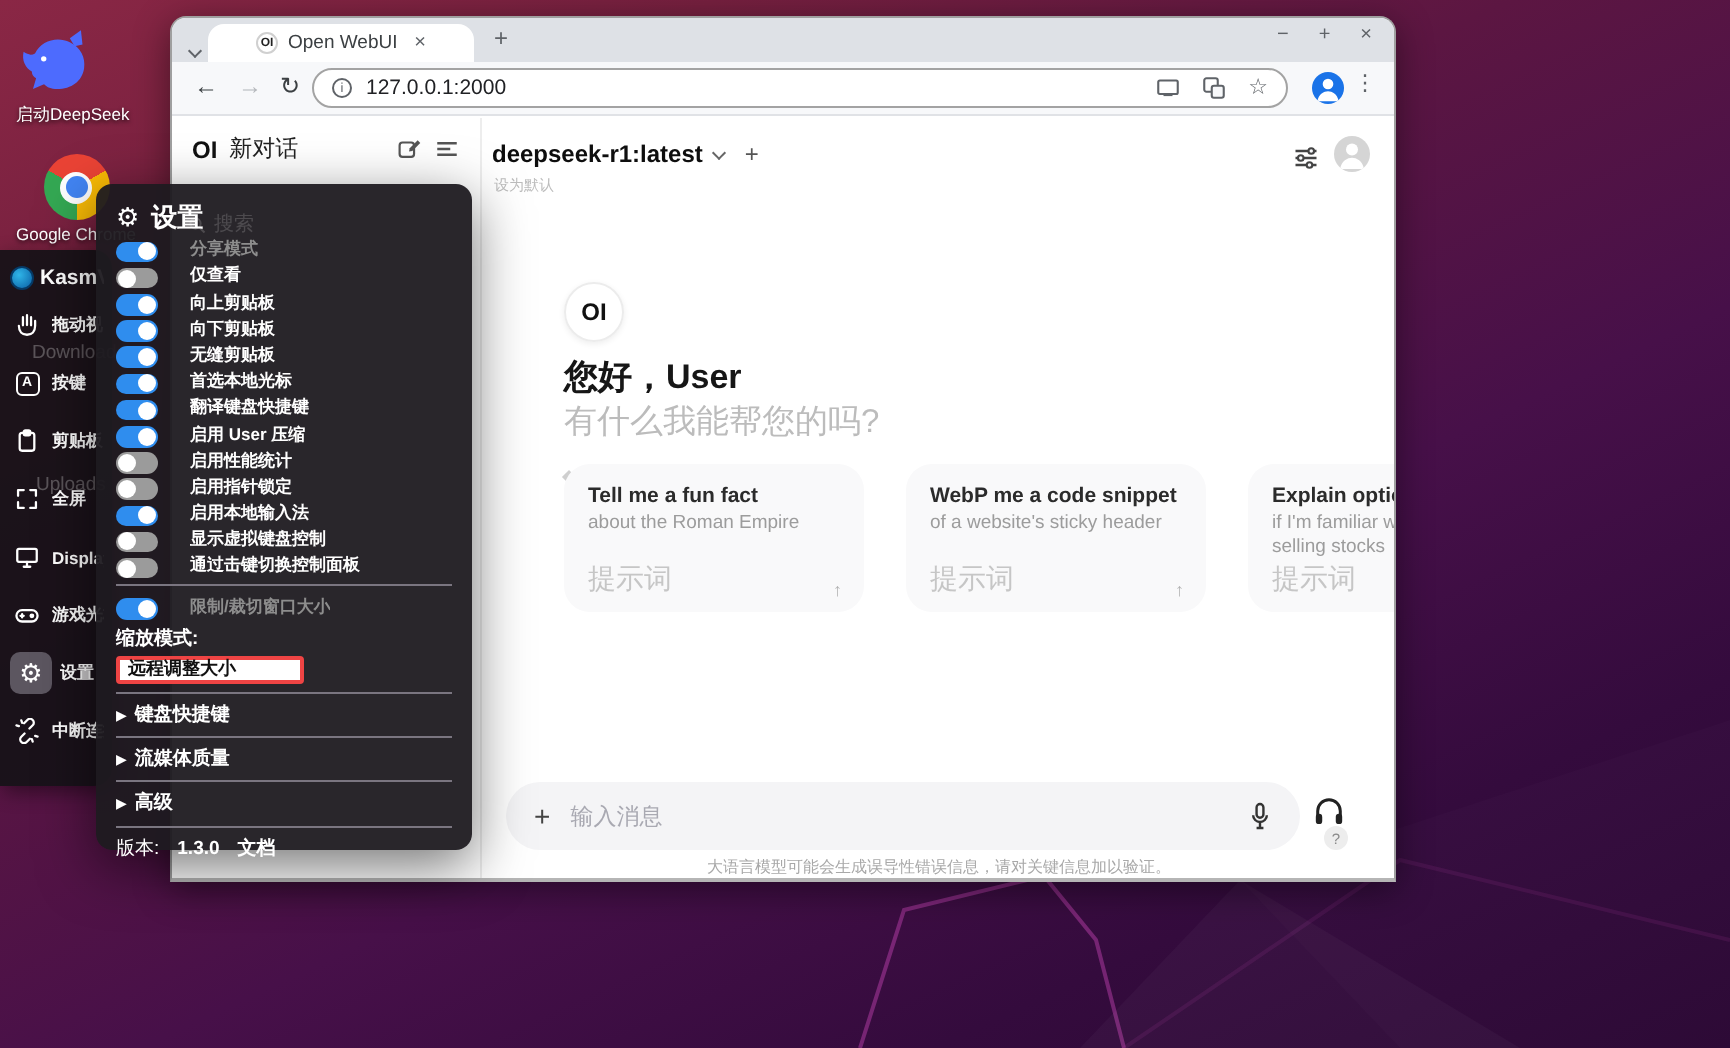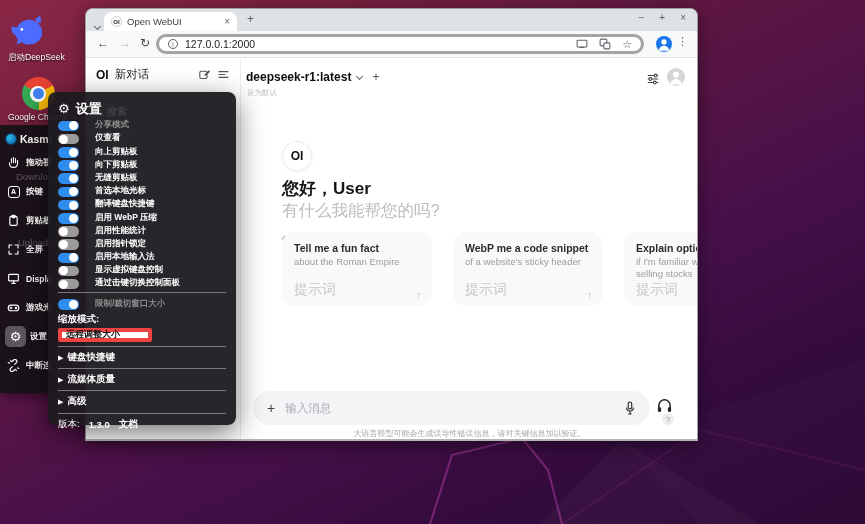--- a/index.html
+++ b/index.html
@@ -36,41 +36,41 @@
   .ghostsearch{position:absolute;top:13px;left:46px;display:flex;align-items:center;gap:4px;color:rgba(255,255,255,.17);font-size:10px;}
   .trow{display:flex;align-items:flex-end;gap:16px;height:13.2px;}
   .tgl{flex:none;width:21px;height:10.5px;border-radius:6px;position:relative;cursor:pointer;}
   .tgl .kb{width:9px;height:9px;background:#fff;border-radius:50%;position:absolute;top:0.7px;}
   .tgl.on{background:#2f8dee;} .tgl.on .kb{right:1px;}
   .tgl.off{background:#9b9b9b;} .tgl.off .kb{left:1px;}
   .tlabel{font-size:8.5px;font-weight:bold;color:#fff;white-space:nowrap;overflow:hidden;}
   .trow.dim .tlabel{color:#8d8d8d;}
   .sep{border:0;border-top:1px solid #7a7580;margin:3px 0;}
   .zlabel{font-size:9.5px;font-weight:bold;color:#fff;margin:3px 0 2px;}
-  .zselect{width:94px;height:14px;background:#fff;color:#111;font-size:9px;font-weight:bold;display:flex;align-items:center;padding:0 4px;border:4px solid #ef4444;border-radius:2px;cursor:pointer;}
+  .zselect{width:94px;height:14px;background:#fff;color:#111;font-size:9px;font-weight:bold;display:flex;align-items:center;padding:0 4px;border:2px solid #ef4444;border-radius:2px;cursor:pointer;}
   .sect{border-top:1px solid #7a7580;margin-top:4px;padding-top:4px;font-size:9.5px;font-weight:bold;color:#fff;cursor:pointer;}
   .tri{font-size:7px;margin-right:4px;}
   .pver{border-top:1px solid #7a7580;margin-top:5px;padding-top:4px;font-size:9.5px;color:#fff;display:flex;gap:9px;align-items:center;}
   .pver .vb{font-weight:bold;}
 
   
   .win{position:absolute;left:85px;top:8px;width:613px;height:433px;z-index:2;background:#fff;border:1px solid #9f9f9f;border-bottom:2px solid #b5b5b5;border-radius:8px 8px 0 0;box-shadow:0 4px 18px rgba(0,0,0,.45);}
   .tabstrip{height:22px;background:#dee1e6;border-radius:7px 7px 0 0;position:relative;}
   .chev{display:inline-block;width:5px;height:5px;border-right:1.5px solid currentColor;border-bottom:1.5px solid currentColor;transform:rotate(45deg);}
   .tsearch{position:absolute;left:9px;top:6px;color:#5f6368;}
-  .tab{position:absolute;left:18px;top:3px;width:133px;height:19px;background:#fff;border-radius:8px 8px 0 0;display:flex;align-items:center;gap:5px;padding:0 7px;}
+  .tab{position:absolute;left:18px;top:3px;width:133px;height:19px;background:#fff;border-radius:8px 8px 0 0;display:flex;align-items:center;gap:5px;padding:0 24px;}
   .fav{flex:none;width:11px;height:11px;border-radius:50%;border:1px solid #d0d0d0;font-size:6px;font-weight:bold;color:#222;display:flex;align-items:center;justify-content:center;}
   .tabtitle{flex:1;font-size:9.5px;color:#3c4043;white-space:nowrap;overflow:hidden;}
   .tabclose{font-size:10px;color:#5f6368;cursor:pointer;}
   .newtab{position:absolute;left:161px;top:3px;font-size:12px;color:#5f6368;cursor:pointer;}
   .wctrl{position:absolute;right:11px;top:3px;display:flex;gap:15px;font-size:10px;color:#5f6368;}
   .wctrl span{cursor:pointer;}
   .toolbar{height:27px;background:#f7f8fa;border-bottom:1px solid #e0e2e6;position:relative;}
   .nvbtn{position:absolute;top:6px;font-size:12px;color:#3c4043;cursor:pointer;line-height:1;}
-  .omni{position:absolute;left:70px;top:3px;width:488px;height:20px;background:#fff;border:3px solid #a3a3a3;border-radius:10px;display:flex;align-items:center;gap:7px;padding:0 9px;}
+  .omni{position:absolute;left:70px;top:3px;width:488px;height:20px;background:#fff;border:1px solid #a3a3a3;border-radius:10px;display:flex;align-items:center;gap:7px;padding:0 9px;}
   .iinfo{flex:none;width:10px;height:10px;border:1px solid #5f6368;border-radius:50%;font-size:6.5px;color:#5f6368;display:flex;align-items:center;justify-content:center;}
   .urltext{flex:1;font-size:10.5px;color:#202124;white-space:nowrap;overflow:hidden;}
   .oicons{display:flex;gap:11px;align-items:center;color:#5f6368;}
   .star{font-size:11px;line-height:1;cursor:pointer;}
   .avatar{position:absolute;right:25px;top:5px;width:16px;height:16px;border-radius:50%;background:#1a73e8;overflow:hidden;cursor:pointer;}
   .dots{position:absolute;right:9px;top:4px;font-size:11px;color:#5f6368;cursor:pointer;}
 
   
   .content{position:absolute;top:50px;left:0;right:0;bottom:0;background:#fff;overflow:hidden;}
   .owsb{position:absolute;left:0;top:0;bottom:0;width:155px;background:#fff;border-right:1px solid #ededed;}
@@ -393,21 +393,21 @@
         <div class="trow">
           <span class="tgl on">
             <span class="kb"></span>
           </span>
           <span class="tlabel">翻译键盘快捷键</span>
         </div>
         <div class="trow">
           <span class="tgl on">
             <span class="kb"></span>
           </span>
-          <span class="tlabel">启用 WebP 压缩</span>
+          <span class="tlabel">启用 User 压缩</span>
         </div>
         <div class="trow">
           <span class="tgl off">
             <span class="kb"></span>
           </span>
           <span class="tlabel">启用性能统计</span>
         </div>
         <div class="trow">
           <span class="tgl off">
             <span class="kb"></span>

